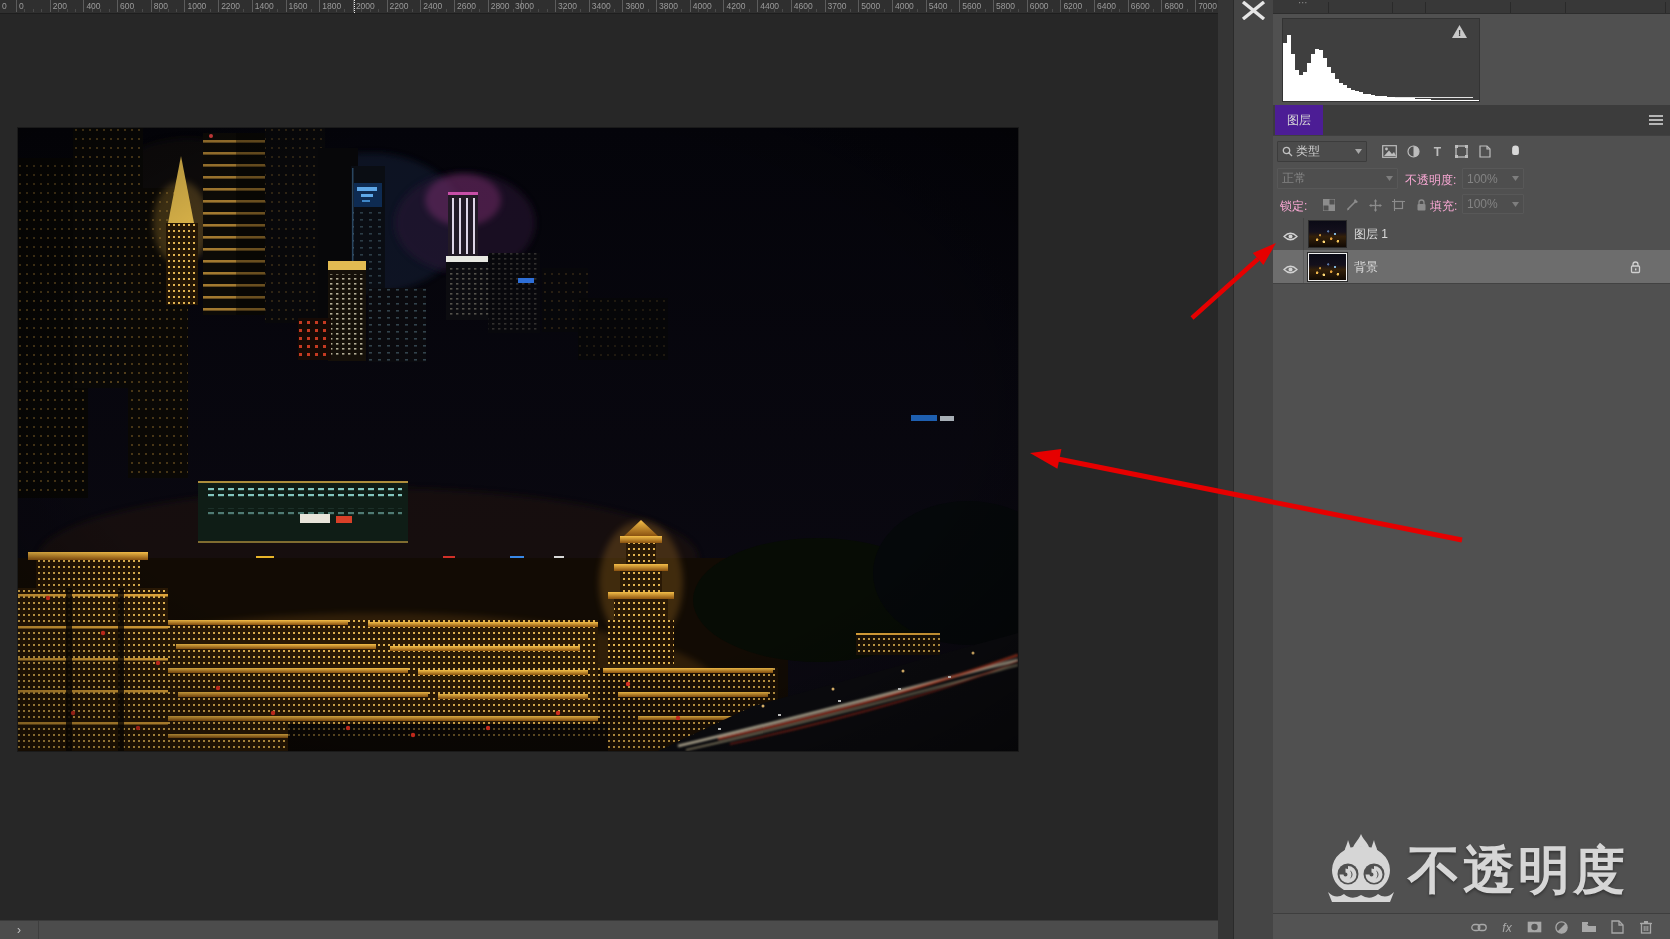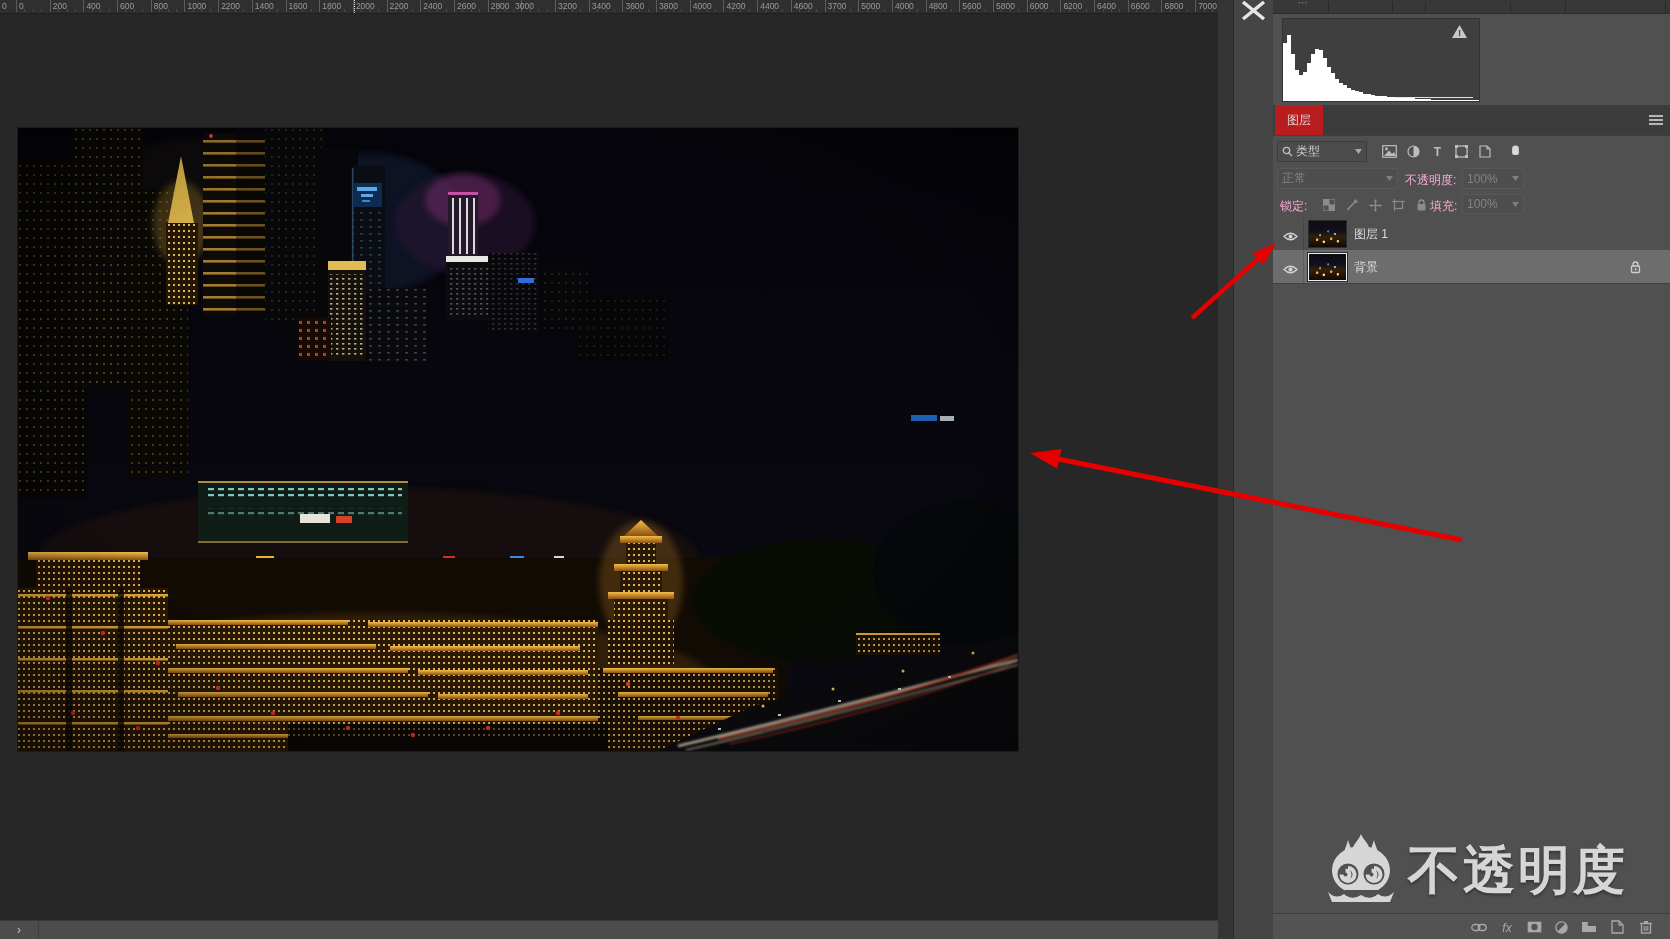--- a/index.html
+++ b/index.html
@@ -31,21 +31,21 @@
 
   
   #histogram-box{left:9px;top:18px;width:196px;height:82px;background:#3f3f3f;border:1px solid #333;
     display:flex;align-items:flex-end;overflow:hidden;}
   .hbar{width:4px;background:#fff;flex:0 0 auto;}
   #hist-baseline{position:absolute;left:10px;top:97px;width:190px;height:1px;background:#fff;opacity:.85;}
   #hist-warning{left:178px;top:24px;width:17px;height:15px;cursor:pointer;}
 
   
   #layers-tabstrip{left:0;top:105px;width:397px;height:30px;background:#3c3c3c;border-bottom:1px solid #404040;}
-  #layers-tab{position:absolute;left:2px;top:0;width:48px;height:30px;background:#b91c1c;color:#d8d8d8;
+  #layers-tab{position:absolute;left:2px;top:0;width:48px;height:30px;background:#4c1d95;color:#d8d8d8;
     font-size:12px;text-align:center;line-height:30px;cursor:pointer;}
   #panel-menu{position:absolute;left:376px;top:10px;width:14px;height:11px;cursor:pointer;}
   #panel-menu div{height:2px;background:#b5b5b5;margin-bottom:2px;}
 
   
   .ctl-combo{position:absolute;height:21px;background:#4b4b4b;border:1px solid #3c3c3c;border-radius:1px;
     display:flex;align-items:center;box-sizing:border-box;padding:0 4px;cursor:pointer;}
   .ctl-combo.dim{background:#4e4e4e;border-color:#585858;cursor:default;}
   .ctl-text{font-size:12px;color:#cfcfcf;flex:1;white-space:nowrap;overflow:hidden;}
   .dim .ctl-text{color:#838383;}
@@ -230,21 +230,21 @@
       <span class="rlabel" style="left: 861.25px;">5000</span>
       <div class="rtick" style="left: 891.94px;"></div>
       <div class="rtick minor" style="left: 900.36px;"></div>
       <div class="rtick minor" style="left: 908.78px;"></div>
       <div class="rtick minor" style="left: 917.2px;"></div>
       <span class="rlabel" style="left: 894.94px;">4000</span>
       <div class="rtick" style="left: 925.63px;"></div>
       <div class="rtick minor" style="left: 934.05px;"></div>
       <div class="rtick minor" style="left: 942.47px;"></div>
       <div class="rtick minor" style="left: 950.89px;"></div>
-      <span class="rlabel" style="left: 928.63px;">4800</span>
+      <span class="rlabel" style="left: 928.63px;">5400</span>
       <div class="rtick" style="left: 959.32px;"></div>
       <div class="rtick minor" style="left: 967.74px;"></div>
       <div class="rtick minor" style="left: 976.16px;"></div>
       <div class="rtick minor" style="left: 984.58px;"></div>
       <span class="rlabel" style="left: 962.32px;">5600</span>
       <div class="rtick" style="left: 993.01px;"></div>
       <div class="rtick minor" style="left: 1001.43px;"></div>
       <div class="rtick minor" style="left: 1009.85px;"></div>
       <div class="rtick minor" style="left: 1018.27px;"></div>
       <span class="rlabel" style="left: 996.01px;">5800</span>

